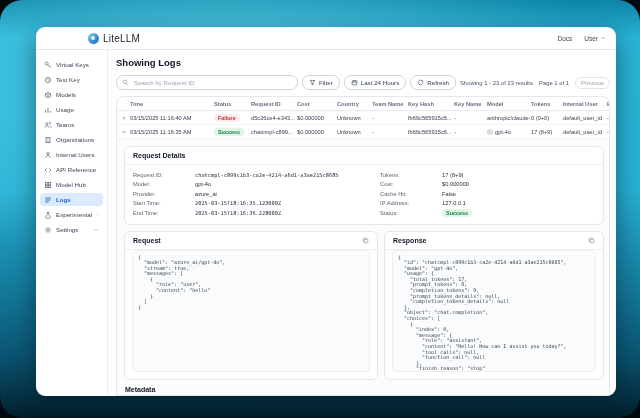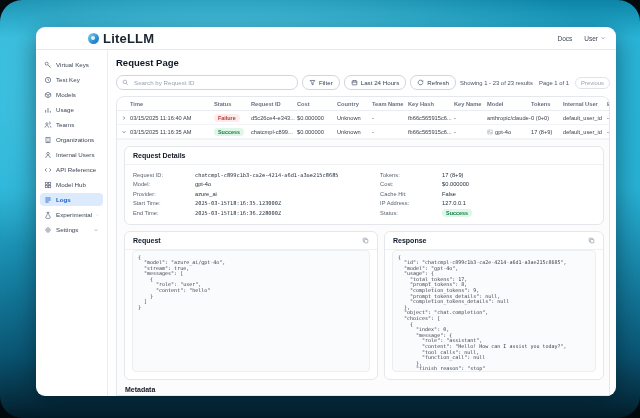--- a/index.html
+++ b/index.html
@@ -8,21 +8,21 @@
     background:
       radial-gradient(95% 75% at 35% 20%, rgba(120,228,248,.55), rgba(120,228,248,0) 62%),
       linear-gradient(180deg,#0d84a6 0%,#2ab5d8 9%,#28b2d6 45%,#157d9f 68%,#0a5573 85%,#052a3b 97%,#031c28 100%);}
   .window{position:absolute;left:36px;top:27px;width:580px;height:369px;background:#fff;
     border-radius:9px;overflow:hidden;box-shadow:0 8px 26px rgba(0,20,30,.5);display:flex;flex-direction:column;}
   
   .topbar{height:22px;flex:0 0 22px;display:flex;align-items:center;border-bottom:1px solid #e7e9ee;padding:0 10px 0 52px;}
   .logo{width:11px;height:11px;border-radius:50%;background:linear-gradient(135deg,#7fd4ef,#2486c9 70%);
     position:relative;flex:0 0 11px;}
   .logo:after{content:"";position:absolute;left:3px;top:3px;width:4px;height:4px;border-radius:50%;background:rgba(255,255,255,.85);}
-  .brand{font-size:13px;font-weight:bold;color:#1c2430;margin-left:4px;letter-spacing:.2px;}
+  .brand{font-size:10px;font-weight:normal;color:#1c2430;margin-left:4px;letter-spacing:.2px;}
   .topbar .sp{flex:1;}
   .toplink{font-size:6.5px;color:#3f4754;margin-left:12px;cursor:pointer;display:flex;align-items:center;gap:2px;}
   svg.ic{display:block;}
   
   .app-body{flex:1;display:flex;min-height:0;}
   .sidebar{width:72px;flex:0 0 72px;border-right:1px solid #eaecf0;padding-top:6px;box-sizing:border-box;}
   .sbi{display:flex;align-items:center;gap:4px;height:13px;margin:2px 4px;padding:0 4px;border-radius:4px;
     font-size:6.2px;color:#3c4454;cursor:pointer;white-space:nowrap;}
   .sbi .ig{flex:0 0 8px;height:8px;color:#667085;}
   .sbi.active{background:#dceafd;color:#1760c4;font-weight:bold;}
@@ -185,21 +185,21 @@
               <path d="M6 1.4v1.7M6 8.9v1.7M1.4 6h1.7M8.9 6h1.7M2.7 2.7l1.2 1.2M8.1 8.1l1.2 1.2M9.3 2.7L8.1 3.9M3.9 8.1L2.7 9.3"></path>
             </svg>
           <span>Settings</span>
           <svg class="chev ic" width="6" height="6" viewBox="0 0 12 12" fill="none" stroke="currentColor" stroke-width="1.6">
               <path d="M3 4.5l3 3 3-3"></path>
             </svg>
         </div>
       </aside>
 
       <main class="main">
-        <h1 class="pt">Request Page</h1>
+        <h1 class="pt">Showing Logs</h1>
 
         <div class="toolbar">
           <div class="search">
             <svg class="ic" width="7" height="7" viewBox="0 0 12 12" fill="none" stroke="#98a2b3" stroke-width="1.3">
                 <circle cx="5" cy="5" r="3"></circle>
                 <path d="M7.4 7.4L10.2 10.2"></path>
               </svg>
             <input placeholder="Search by Request ID" style="">
           </div>
           <button class="tbtn">

